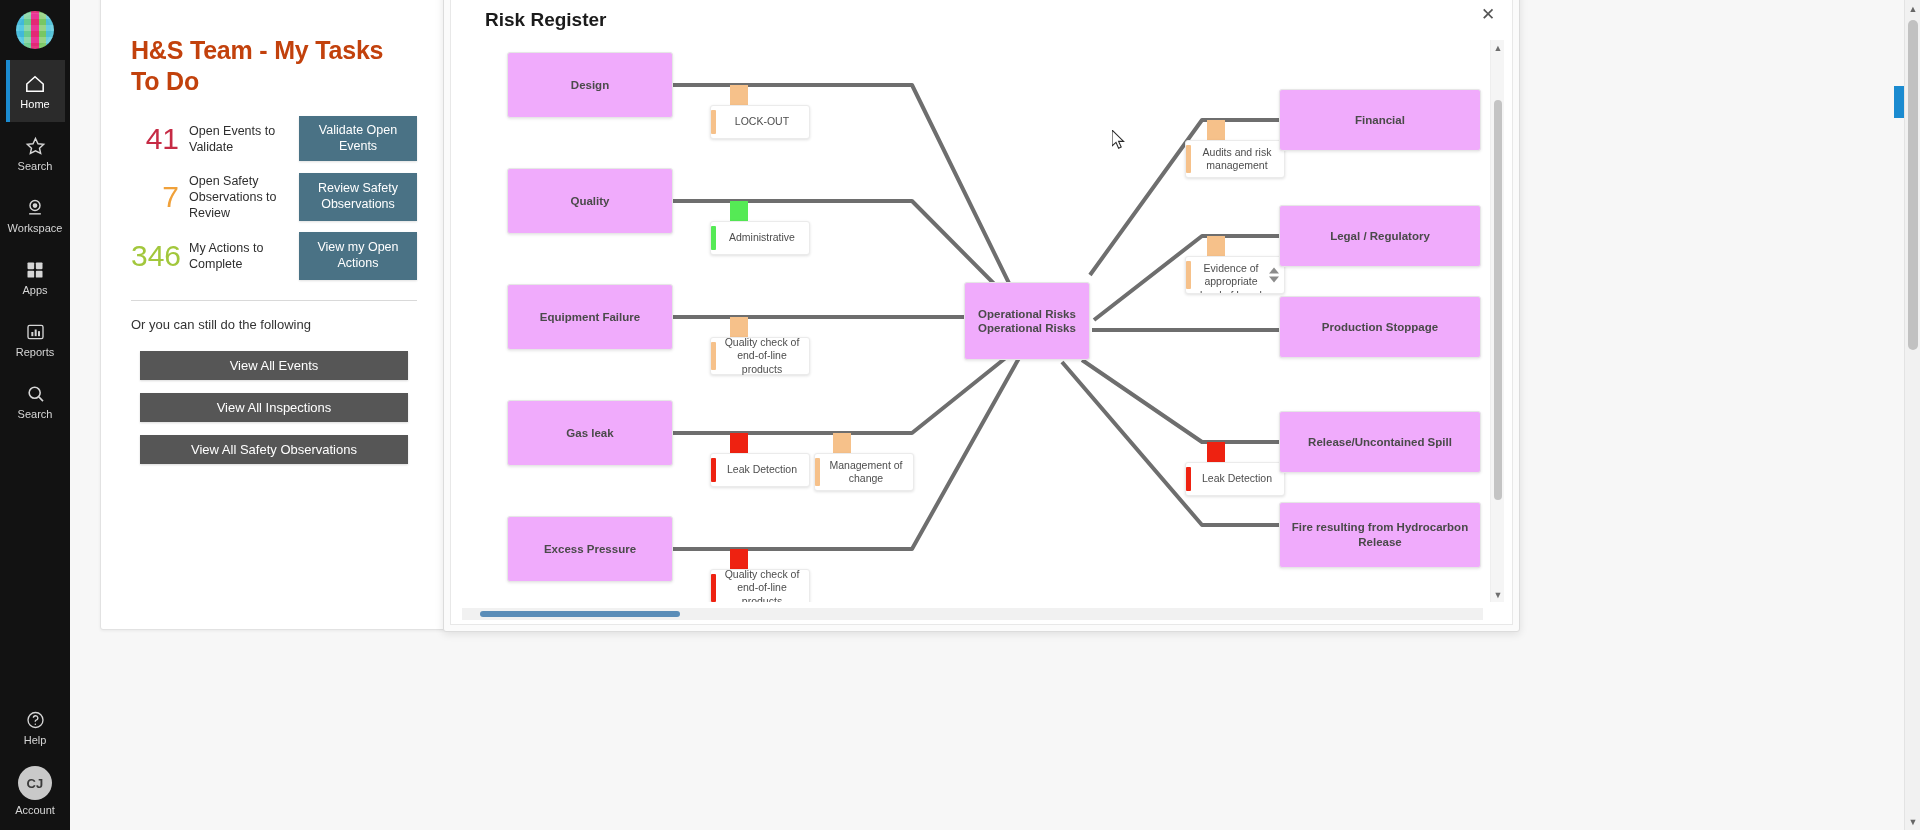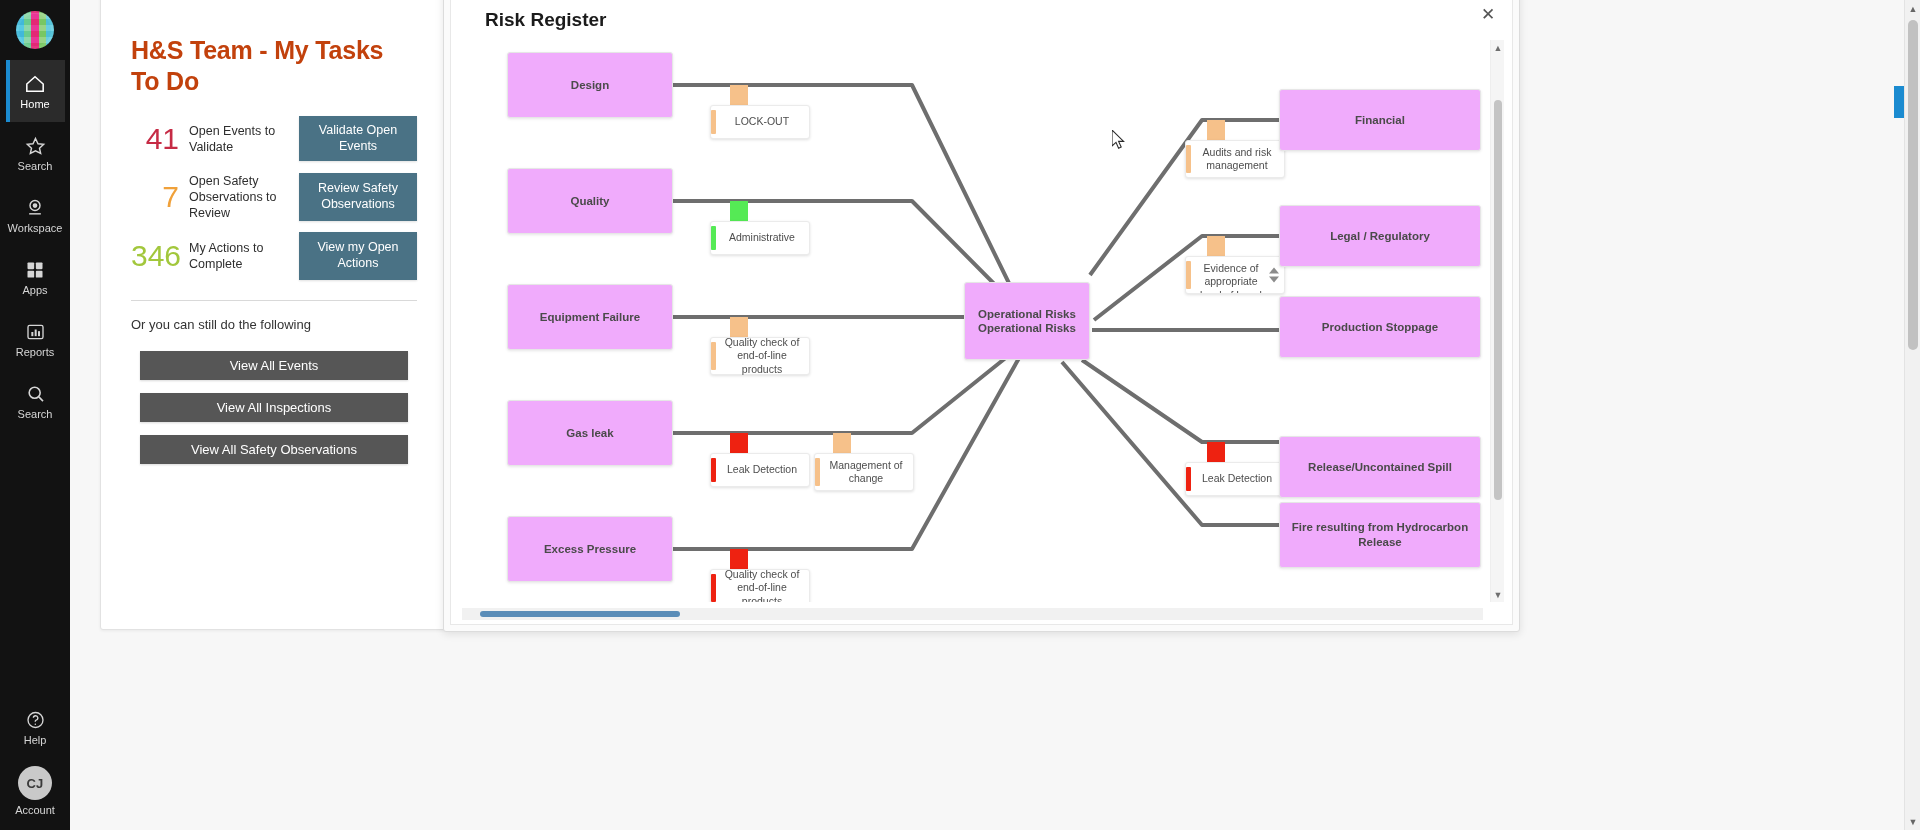--- a/index.html
+++ b/index.html
@@ -380,21 +380,21 @@
 
           <div class="stub" style="left:745px; top:402px; background:#ee2211;"></div>
           <div class="barrier" style="left:701px; top:422px; width:100px; height:34px;">
             <span class="lbar" style="background:#ee2211;"></span>
             <span>Leak Detection</span>
           </div>
 
           <div class="node conseq" style="left:817px; top:49px;">Financial</div>
           <div class="node conseq" style="left:817px; top:165px;">Legal / Regulatory</div>
           <div class="node conseq" style="left:817px; top:256px;">Production Stoppage</div>
-          <div class="node conseq" style="left:817px; top:371px;margin-top:25px;">Release/Uncontained Spill</div>
+          <div class="node conseq" style="left:817px; top:371px;">Release/Uncontained Spill</div>
           <div class="node conseq" style="left:817px; top:462px; height:66px;">Fire resulting from Hydrocarbon Release</div>
 
         </div>
       </div>
 
       <div class="vscroll">
         <div class="arrow top">▲</div>
         <div class="thumb"></div>
         <div class="arrow bot">▼</div>
       </div>

